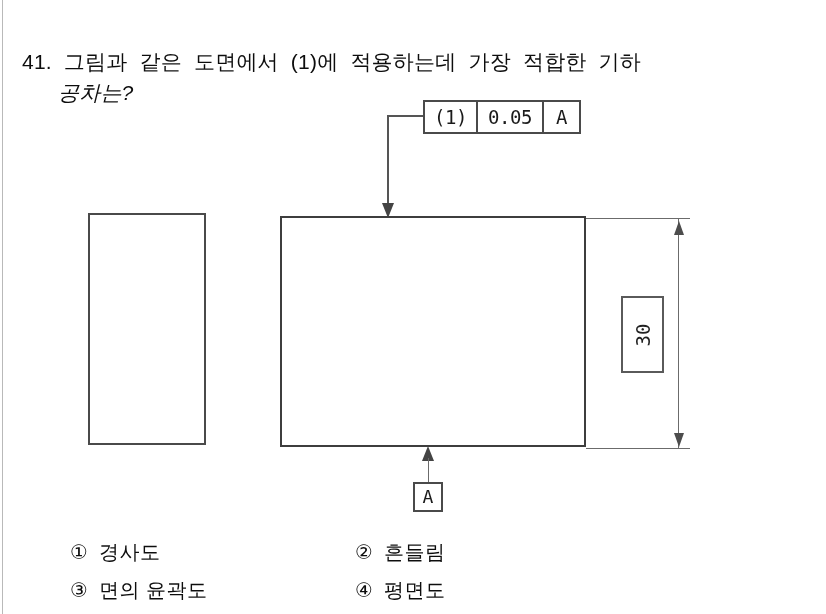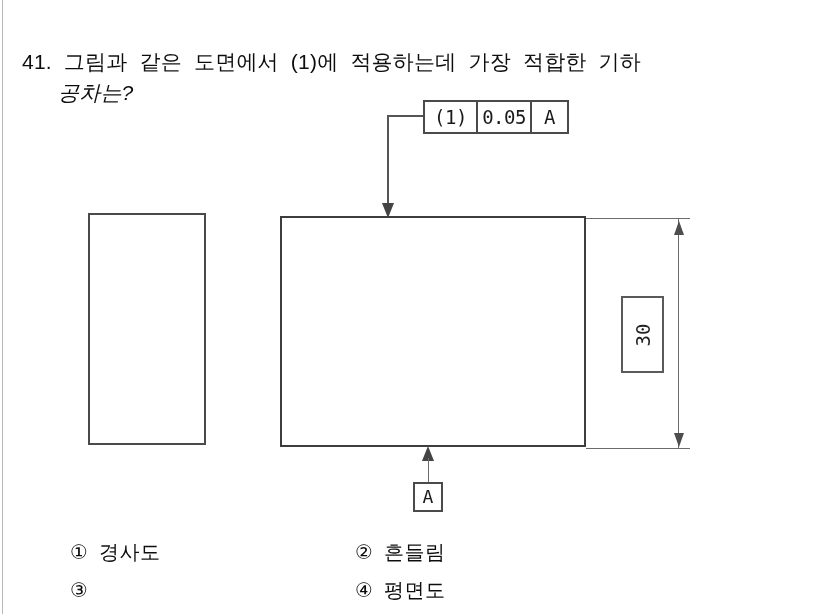--- a/index.html
+++ b/index.html
@@ -102,21 +102,21 @@
     color: #1a1a1a;
     padding: 0 7px;
     border-right: 2px solid #4a4a4a;
     font-family: "DejaVu Sans Mono", "Liberation Mono", monospace;
     letter-spacing: -0.5px;
   }
   .fcf-cell:last-child {
     border-right: none;
   }
   .fcf-cell.sym { width: 53px; }
-  .fcf-cell.tol { width: 54px; }
+  .fcf-cell.tol { width: 66px; }
   .fcf-cell.dat { width: 35px; }
   
   .dim-box {
     position: absolute;
     left: 621px;
     top: 296px;
     width: 43px;
     height: 77px;
     box-sizing: border-box;
     border: 2px solid #5a5a5a;
@@ -262,20 +262,21 @@
         <span class="opt-label">경사도</span>
       </div>
       <div class="opt col2">
         <span class="opt-marker">②</span>
         <span class="opt-label">흔들림</span>
       </div>
     </div>
     <div class="opt-row">
       <div class="opt col1">
         <span class="opt-marker">③</span>
+        <span class="opt-label">면의 윤곽도</span>
       </div>
       <div class="opt col2">
         <span class="opt-marker">④</span>
         <span class="opt-label">평면도</span>
       </div>
     </div>
   </div>
 
 </div>
 

